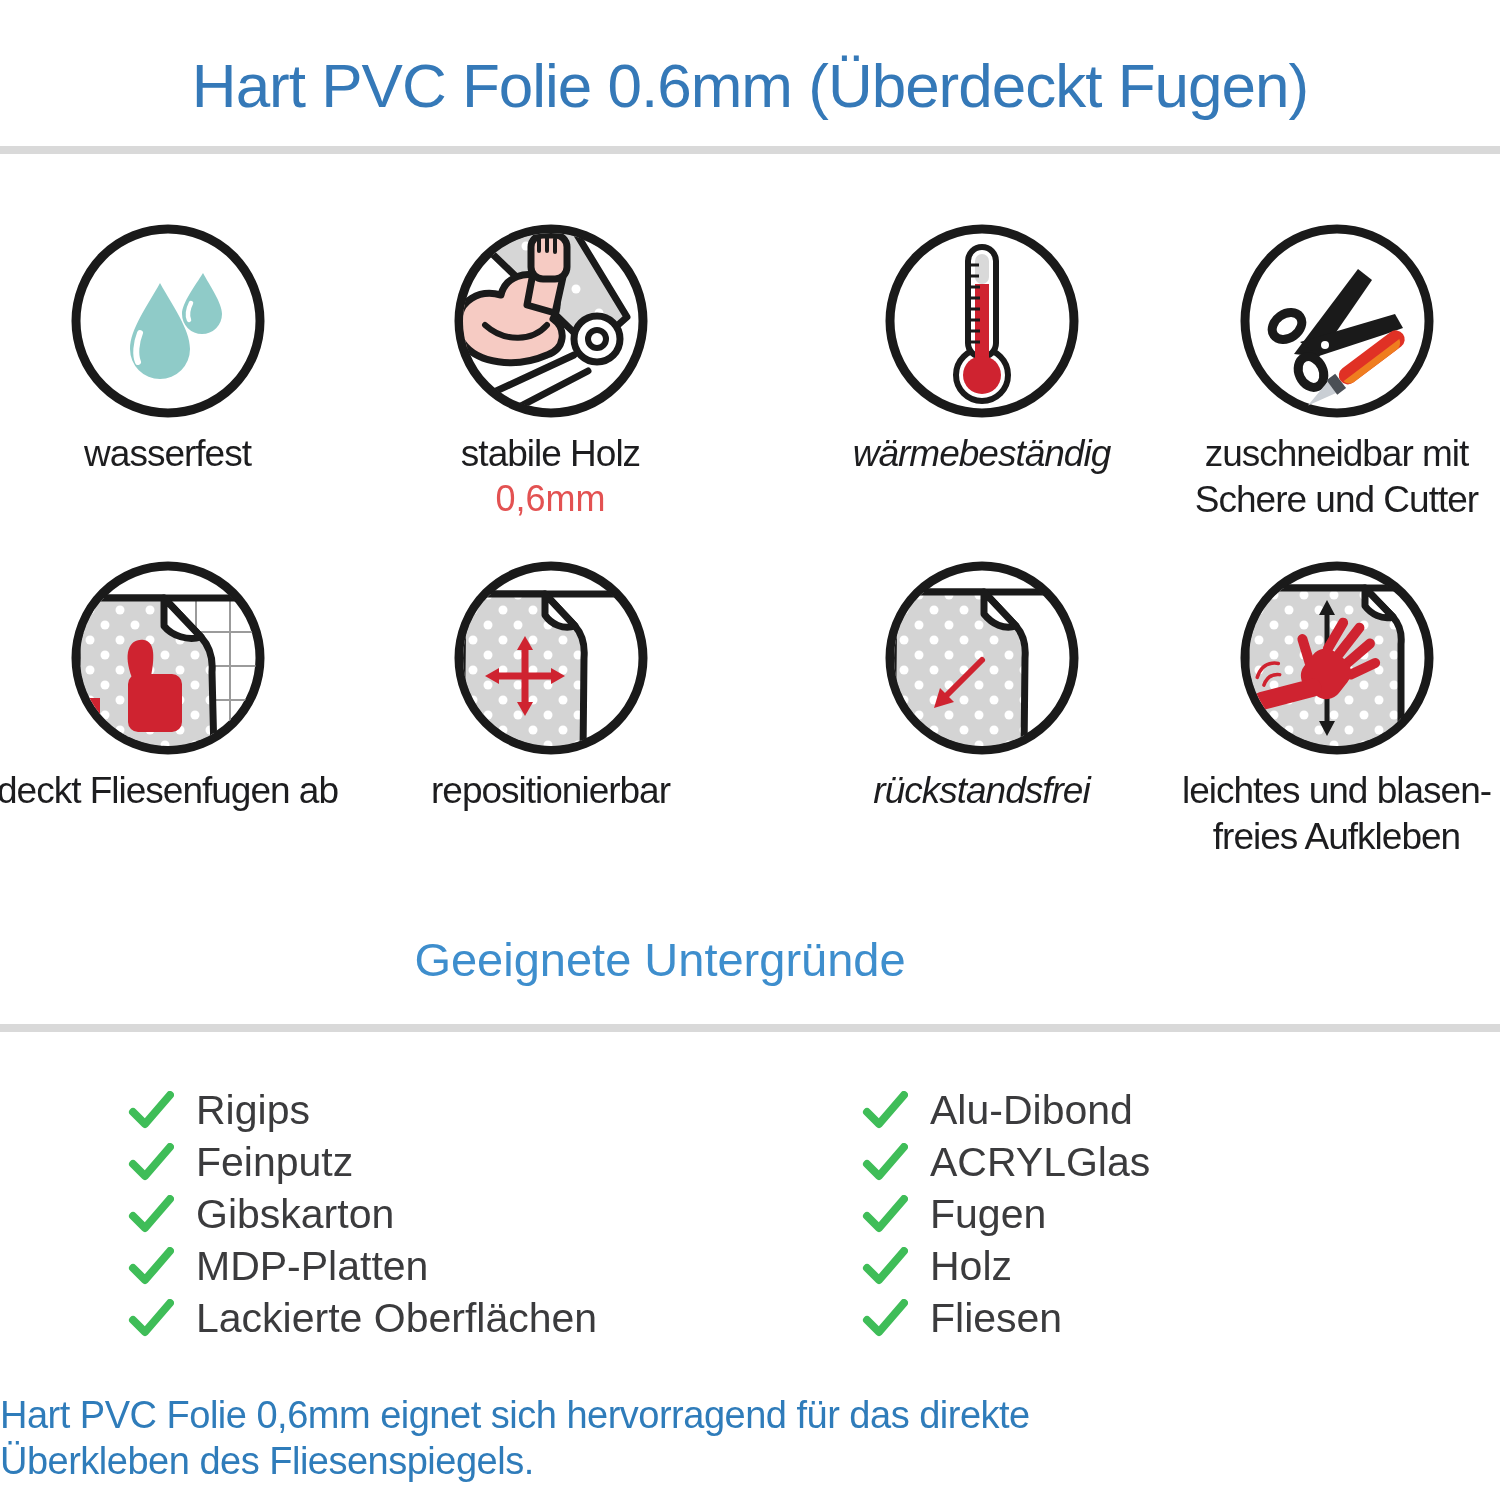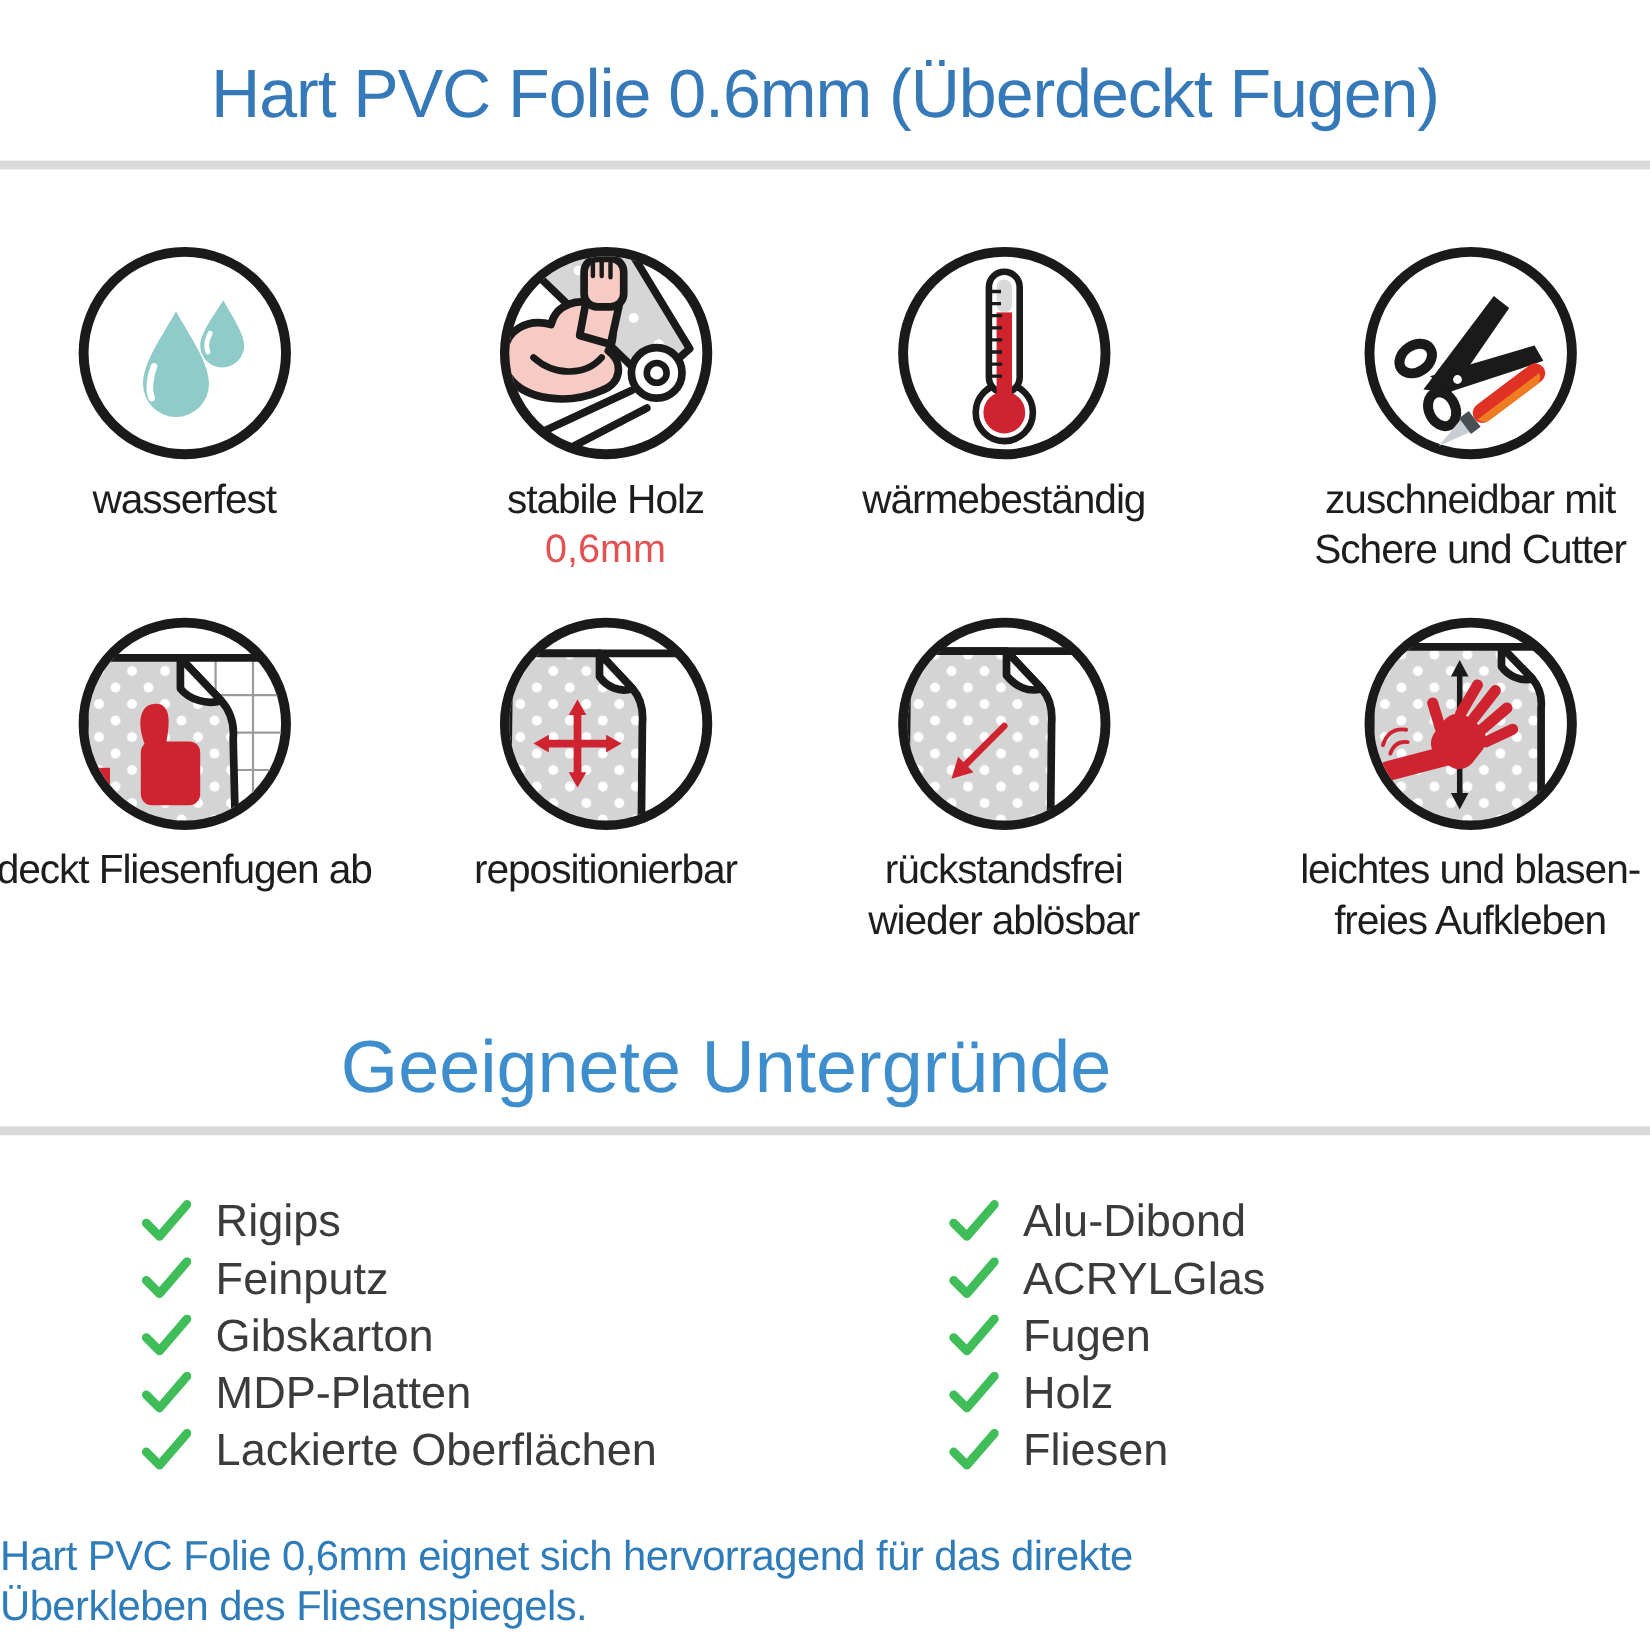--- a/index.html
+++ b/index.html
@@ -4,27 +4,27 @@
 <style>
   html,body{margin:0;padding:0;background:#fff;}
   #canvas{position:relative;width:1500px;height:1500px;background:#fff;overflow:hidden;
           font-family:"Liberation Sans",sans-serif;color:#1d1d1f;margin-top:16px;}
   .title{position:absolute;top:34px;left:0;width:1500px;text-align:center;
          font-size:62px;letter-spacing:-1px;color:var(--title-blue,#3579b8);white-space:nowrap;}
   .bar{position:absolute;left:0;width:1500px;height:8px;background:var(--divider-gray,#d9d9d9);}
   .bar-top{top:130px;} .bar-mid{top:1008px;}
   .feature{position:absolute;width:375px;text-align:center;}
   .r1{top:205px;} .r2{top:542px;}
-  .c1{left:-20px;} .c2{left:363px;} .c3{left:725px;} .c4{left:1149px;}
+  .c1{left:-20px;} .c2{left:363px;} .c3{left:794px;font-style:italic;} .c4{left:1149px;}
   .icon{width:200px;height:200px;display:block;margin:0 auto;}
   .caption{font-size:37px;line-height:46px;color:var(--caption-black,#1d1d1f);letter-spacing:-1px;}
   .cap1{margin-top:10px;}
   .sub{font-size:36px;line-height:44px;letter-spacing:0;color:var(--sub-red,#e35252);}
   .section-heading{position:absolute;top:916px;left:0;width:1320px;text-align:center;
-         font-size:67px;color:var(--heading-blue,#3e8ecd);}
+         font-size:47px;color:var(--heading-blue,#3e8ecd);}
   .list{position:absolute;top:1068px;}
   .list-left{left:128px;} .list-right{left:862px;}
   .list-item{display:flex;align-items:center;height:52px;gap:22px;}
   .check{width:46px;height:38px;flex:0 0 auto;}
   .item-label{font-size:41px;color:var(--list-text,#3b3b3d);white-space:nowrap;}
   .footer{position:absolute;top:1376px;left:0;width:1500px;
           font-size:38px;line-height:46px;letter-spacing:-0.5px;color:var(--footer-blue,#2f7cba);}
 </style>
 </head>
 <body>
@@ -175,21 +175,20 @@
       <circle cx="100" cy="100" r="92" fill="#fff" stroke="#1a1a1a" stroke-width="9"></circle>
       <g clip-path="url(#c7)">
         <path d="M8,34 H192" stroke="#1a1a1a" stroke-width="7"></path>
         <path d="M12,34 L102,34 L134,68 C142,77 144,88 143,100 L142,196 L10,196 Z" fill="url(#p7)" stroke="#1a1a1a" stroke-width="7" stroke-linejoin="round"></path>
         <path d="M102,34 L134,68 C122,72 110,66 102,56 Z" fill="#fff" stroke="#1a1a1a" stroke-width="7" stroke-linejoin="round"></path>
         <path d="M100,102 L64,138" stroke="#cf2330" stroke-width="6" stroke-linecap="round"></path>
         <polygon points="52,150 58,130 72,144" fill="#cf2330"></polygon>
       </g>
     </svg>
     <div class="caption cap1">rückstandsfrei</div>
-    <div class="caption">wieder ablösbar</div>
   </div>
 
   <div class="feature r2 c4">
     <svg class="icon" viewBox="0 0 200 200">
       <defs>
         <clipPath id="c8">
             <circle cx="100" cy="100" r="88"></circle>
           </clipPath>
         <pattern id="p8" width="30" height="30" patternUnits="userSpaceOnUse">
           <rect width="30" height="30" fill="#d4d4d4"></rect>

